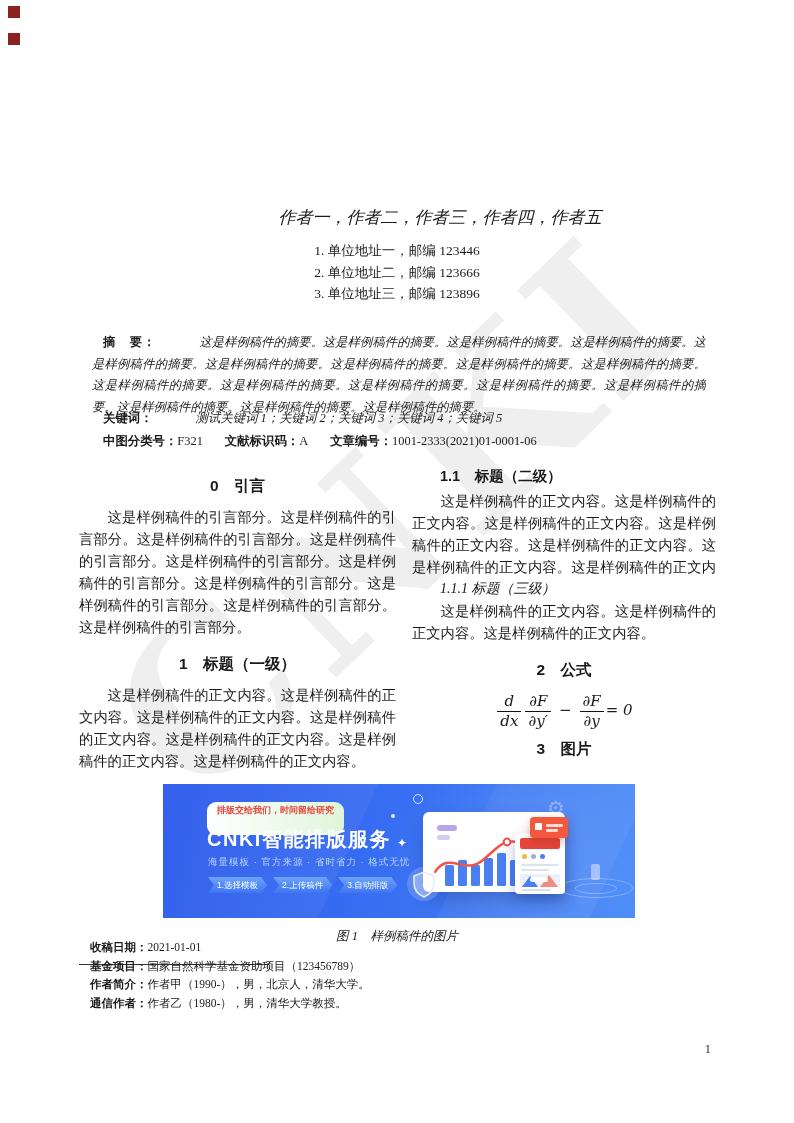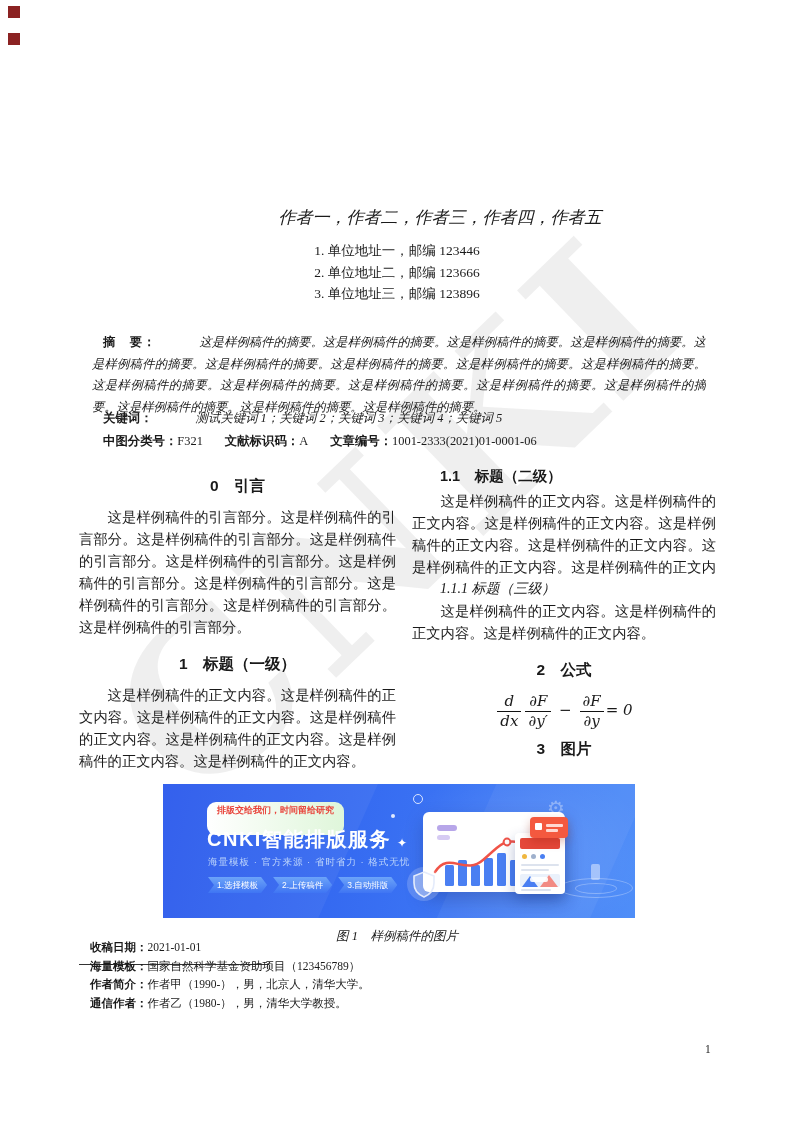--- a/index.html
+++ b/index.html
@@ -226,20 +226,20 @@
     <i class="ripple r1"></i>
     <i class="ripple r2"></i>
   </div>
 
   <div class="abs figcap">图 1　样例稿件的图片</div>
 
   <div class="abs foot-rule"></div>
 
   <div class="abs footnotes">
     <div><span class="lbl">收稿日期：</span><span>2021-01-01</span></div>
-    <div><span class="lbl">海量模板：</span><span>国家自然科学基金资助项目（123456789）</span></div>
+    <div><span class="lbl">基金项目：</span><span>国家自然科学基金资助项目（123456789）</span></div>
     <div><span class="lbl">作者简介：</span><span>作者甲（1990-），男，北京人，清华大学。</span></div>
     <div><span class="lbl">通信作者：</span><span>作者乙（1980-），男，清华大学教授。</span></div>
   </div>
 
   <div class="abs pageno">1</div>
 
 </div>
 
 </body></html>

